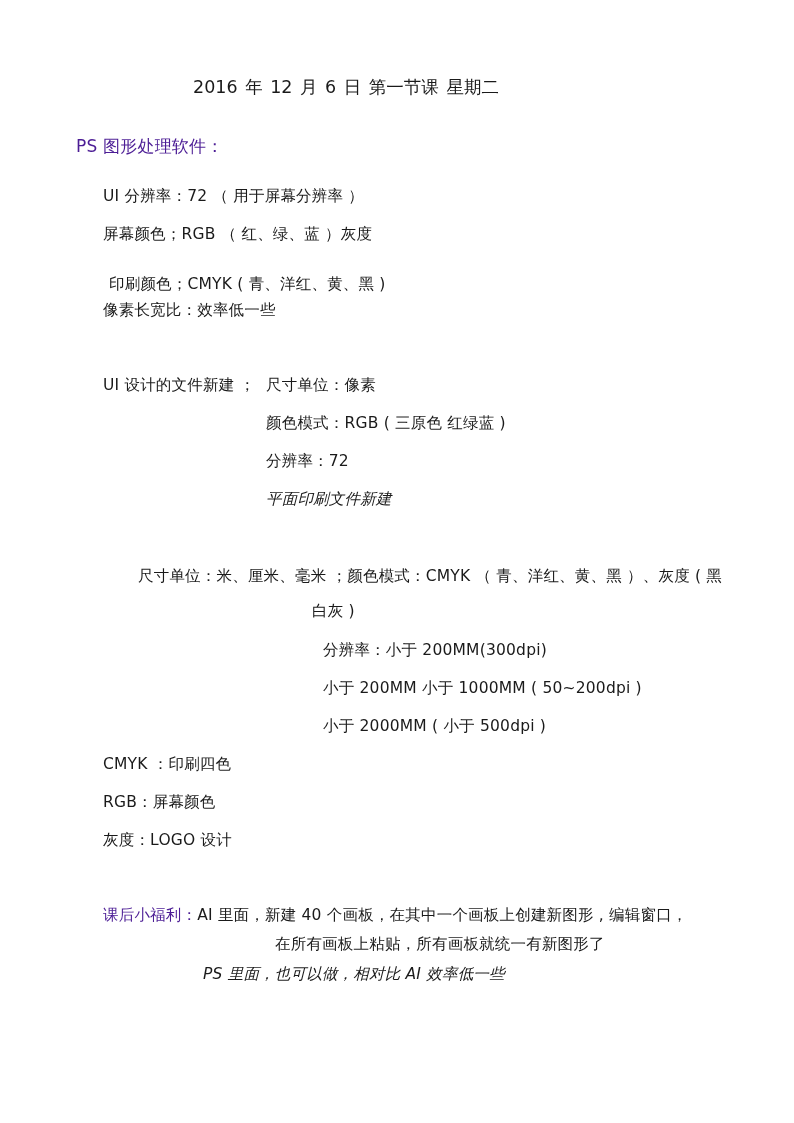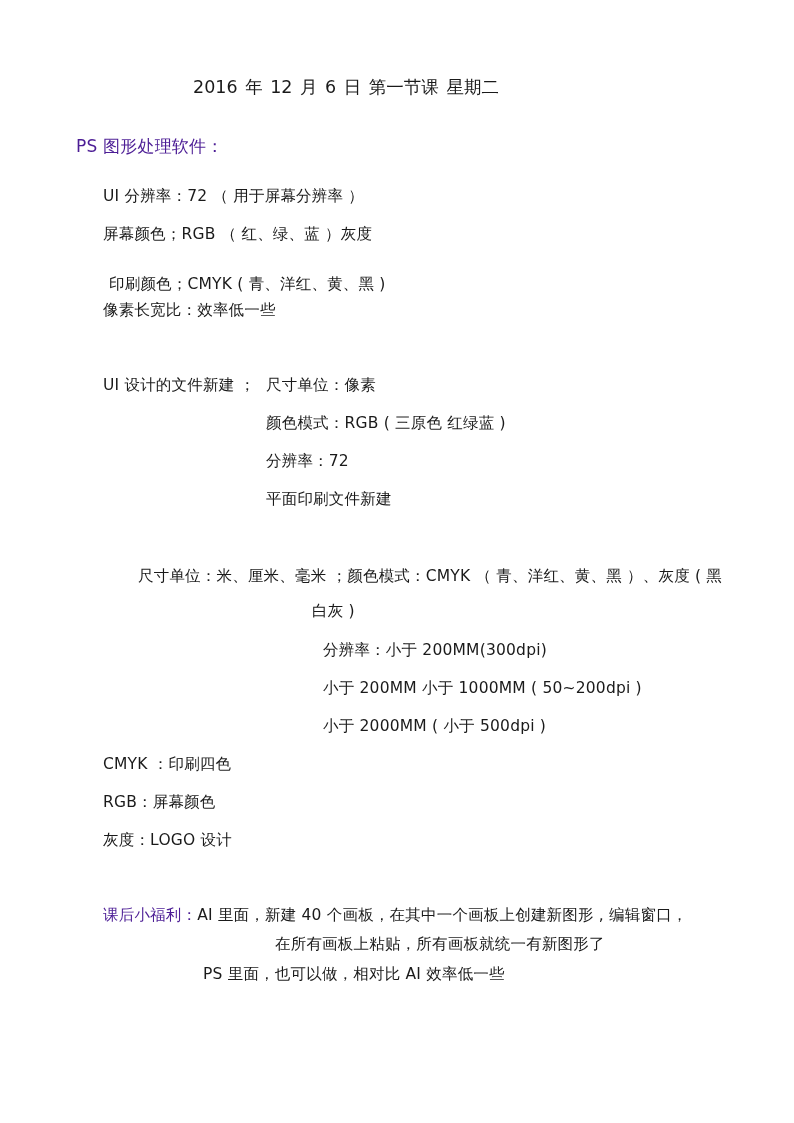--- a/index.html
+++ b/index.html
@@ -31,31 +31,31 @@
 
   <div class="line" style="left:103px; top:186px;text-align:right;">UI 分辨率：72 （ 用于屏幕分辨率 ）</div>
   <div class="line" style="left:103px; top:224px;">屏幕颜色；RGB （ 红、绿、蓝 ）灰度</div>
   <div class="line" style="left:109px; top:262px;margin-top:12px;">印刷颜色；CMYK ( 青、洋红、黄、黑 )</div>
   <div class="line" style="left:103px; top:300px;">像素长宽比：效率低一些</div>
 
   <div class="line" style="left:103px; top:375px;">UI 设计的文件新建 ；</div>
   <div class="line" style="left:266px; top:375px;">尺寸单位：像素</div>
   <div class="line" style="left:266px; top:413px;">颜色模式：RGB ( 三原色 红绿蓝 )</div>
   <div class="line" style="left:266px; top:451px;">分辨率：72</div>
-  <div class="line" style="left:266px; top:489px;">平面印刷文件新建</div>
+  <div class="line" style="left:266px; top:489px;font-style:italic;">平面印刷文件新建</div>
 
   <div class="line" style="left:103px; top:566px;margin-left:35px;">尺寸单位：米、厘米、毫米 ；颜色模式：CMYK （ 青、洋红、黄、黑 ）、灰度 ( 黑</div>
   <div class="line" style="left:312px; top:601px;">白灰 )</div>
   <div class="line" style="left:323px; top:640px;">分辨率：小于 200MM(300dpi)</div>
   <div class="line" style="left:323px; top:678px;">小于 200MM 小于 1000MM ( 50~200dpi )</div>
   <div class="line" style="left:323px; top:716px;">小于 2000MM ( 小于 500dpi )</div>
 
   <div class="line" style="left:103px; top:754px;">CMYK ：印刷四色</div>
   <div class="line" style="left:103px; top:792px;">RGB：屏幕颜色</div>
   <div class="line" style="left:103px; top:830px;">灰度：LOGO 设计</div>
 
   <div class="line" style="left:103px; top:905px;">
     <span class="red">课后小福利：</span><span>AI 里面，新建 40 个画板，在其中一个画板上创建新图形 , 编辑窗口，</span>
   </div>
   <div class="line" style="left:275px; top:934px;">在所有画板上粘贴，所有画板就统一有新图形了</div>
-  <div class="line" style="left:203px; top:964px;">PS 里面，也可以做，相对比 AI 效率低一些</div>
+  <div class="line" style="left:203px; top:964px;font-style:italic;">PS 里面，也可以做，相对比 AI 效率低一些</div>
 
 </div>
 
 </body></html>

